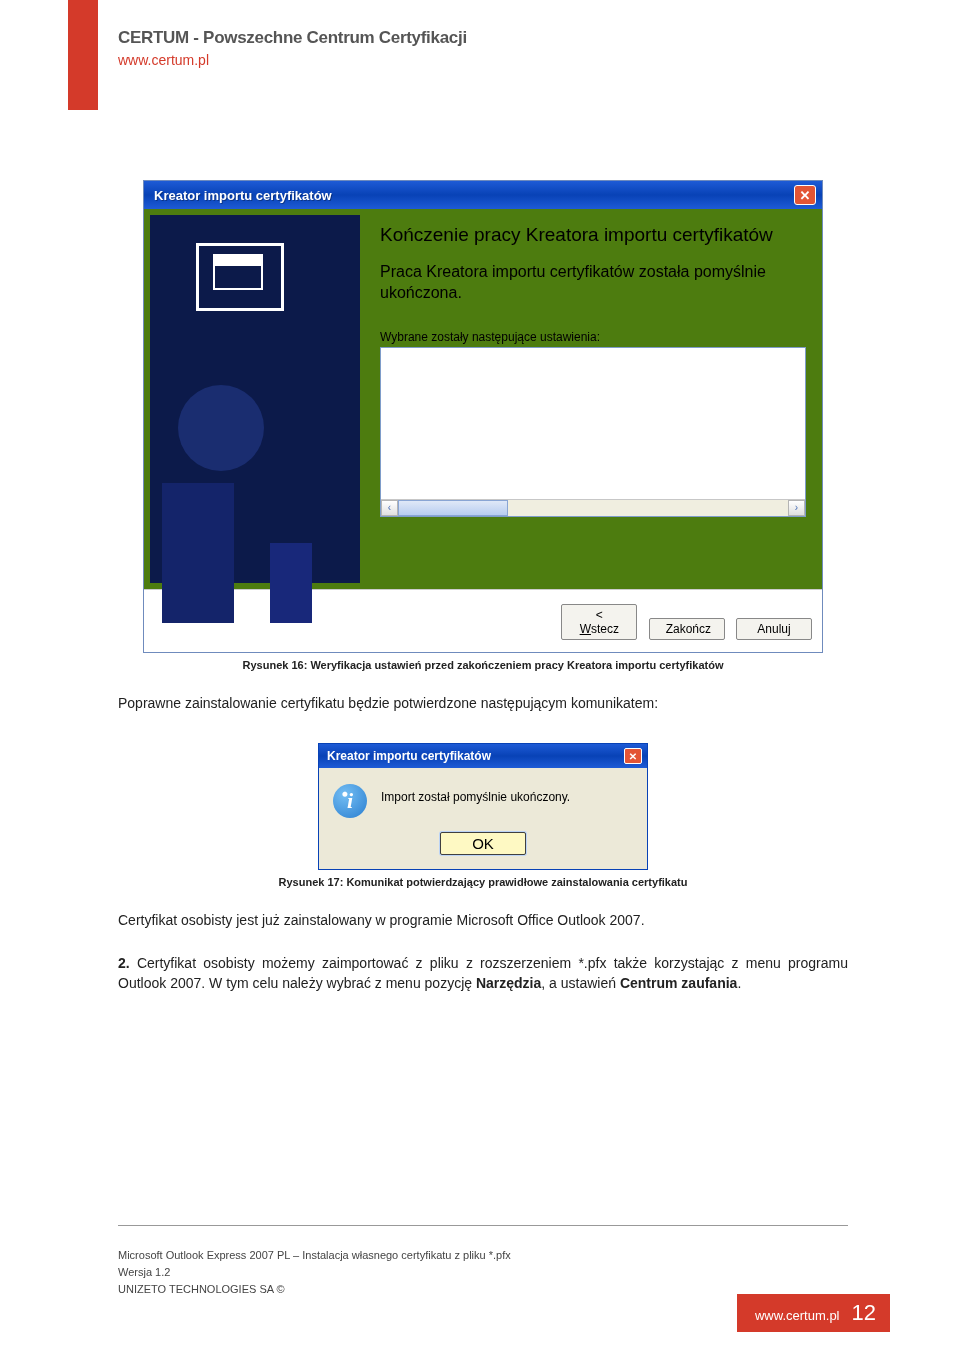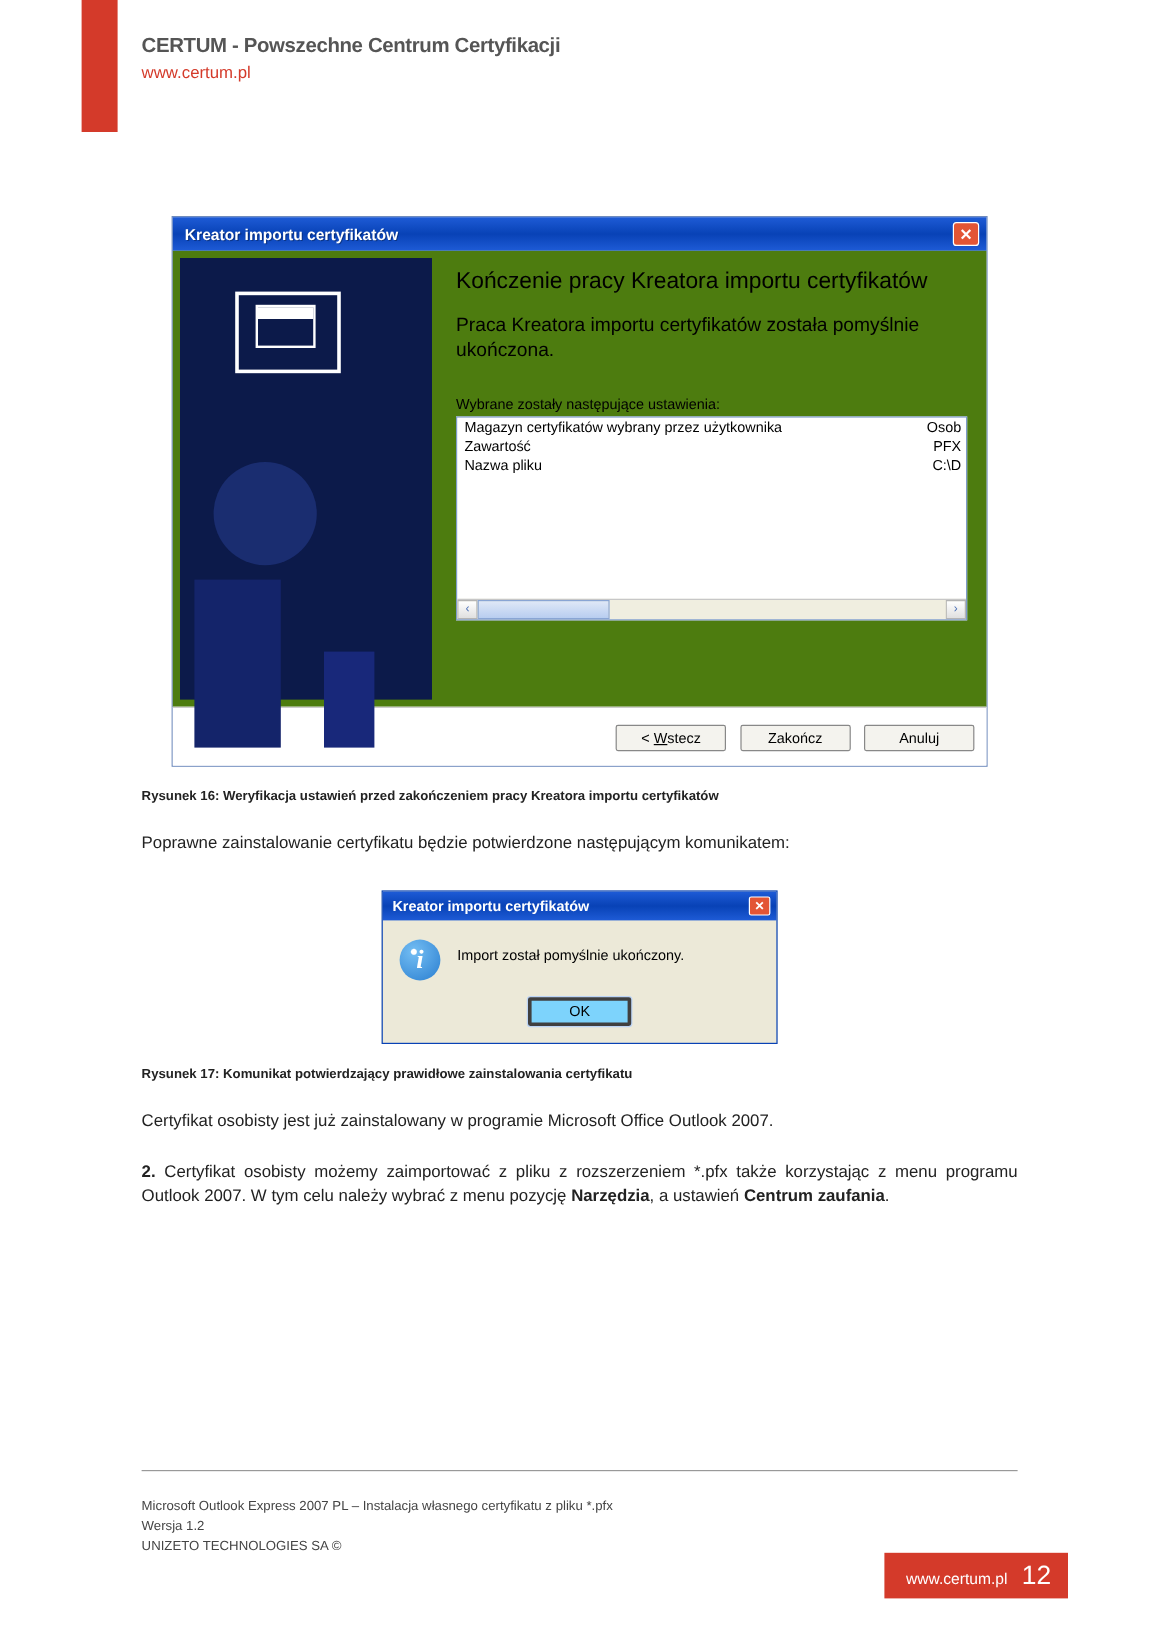--- a/index.html
+++ b/index.html
@@ -181,21 +181,21 @@
   .wiz-footer {
     border-top: 1px solid #ccc;
     padding: 14px 10px 12px;
     text-align: right;
     background: #fff;
   }
   .wiz-footer button {
     font-family: Tahoma, Arial;
     font-size: 12px;
     padding: 3px 16px;
-    width: 92px;
+    width: 76px;
     margin-left: 8px;
     background: #f4f3ee;
     border: 1px solid #888;
     border-radius: 2px;
     cursor: pointer;
   }
   .wiz-footer button .u { text-decoration: underline; }
   
   .dlg {
     width: 330px;
@@ -225,32 +225,32 @@
   .dlg .info-icon {
     width:34px;height:34px;border-radius:50%;
     background: radial-gradient(circle at 35% 30%, #fff 0 2px, #6db8f0 3px, #2a7ed0 100%);
     display:flex;align-items:center;justify-content:center;
     color:#fff;font-weight:bold;font-size:22px;font-family:Georgia,serif;
     font-style: italic;
   }
   .dlg .msg { font-size:12px; padding-top:6px; }
   .dlg .btns { text-align:center; padding-bottom:14px; }
   .dlg .btns button {
-    width:86px;font-size:12px;padding:2px 0;
-    background:#7dd3fc;border:3px solid #404040;border-radius:2px;
+    width:86px;font-size:15px;padding:2px 0;
+    background:#fef9c3;border:1px solid #404040;border-radius:2px;
     box-shadow: 0 0 0 1px #bcd4f6;
     cursor:pointer;
   }
   
   .caption {
-    text-align:left;
+    text-align:center;
     font-size:11px;
     font-weight:bold;
     color:#222;
-    margin-top:19px;
+    margin-top:6px;
   }
   .para {
     font-size: 14px;
     color: #222;
     line-height: 1.45;
     text-align: justify;
     margin-top: 22px;
   }
   .para .bold { font-weight:bold; }
   
@@ -305,36 +305,20 @@
         </div>
         <div class="circle"></div>
         <div class="rect"></div>
         <div class="rect2"></div>
       </div>
       <div class="wiz-main">
         <h2>Kończenie pracy Kreatora importu certyfikatów</h2>
         <div class="desc">Praca Kreatora importu certyfikatów została pomyślnie ukończona.</div>
         <div class="label">Wybrane zostały następujące ustawienia:</div>
         <div class="wiz-list">
-          <table>
-            <tbody>
-                <tr>
-              <td>Magazyn certyfikatów wybrany przez użytkownika</td>
-              <td class="col2">Osob</td>
-            </tr>
-            <tr>
-              <td>Zawartość</td>
-              <td class="col2">PFX</td>
-            </tr>
-            <tr>
-              <td>Nazwa pliku</td>
-              <td class="col2">C:\D</td>
-            </tr>
-          </tbody>
-            </table>
           <div class="wiz-hscroll">
             <div class="btn">‹</div>
             <div class="track">
                 <div class="thumb"></div>
               </div>
             <div class="btn">›</div>
           </div>
         </div>
       </div>
     </div>

